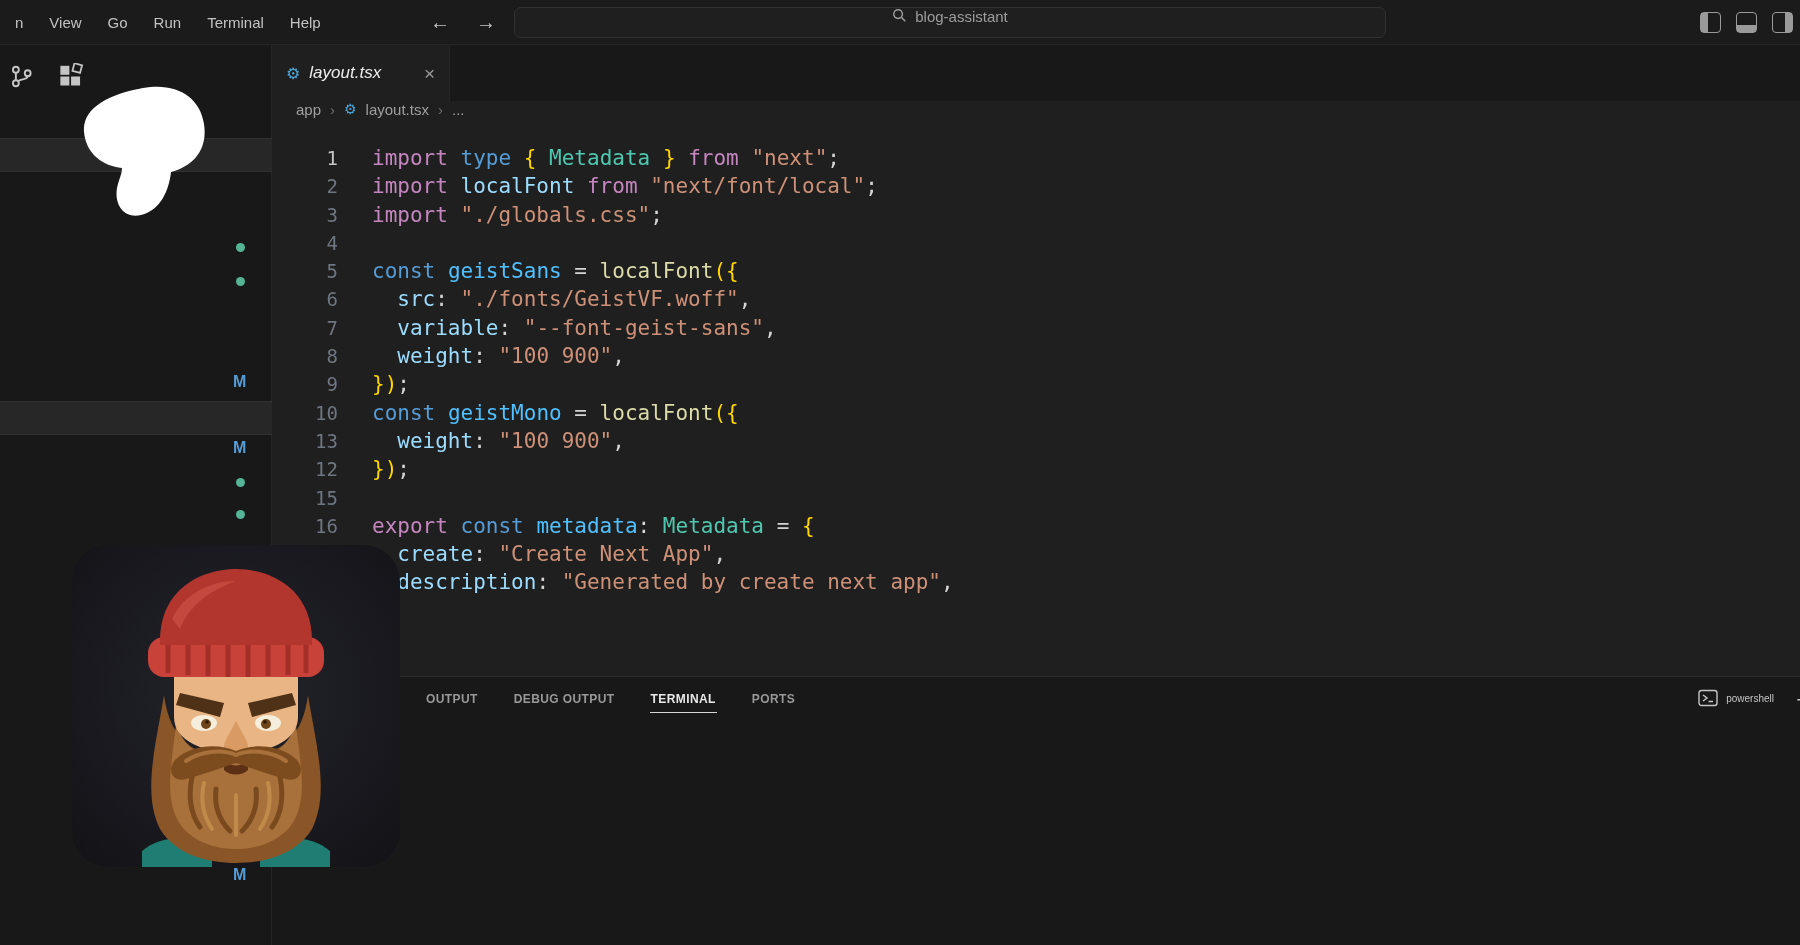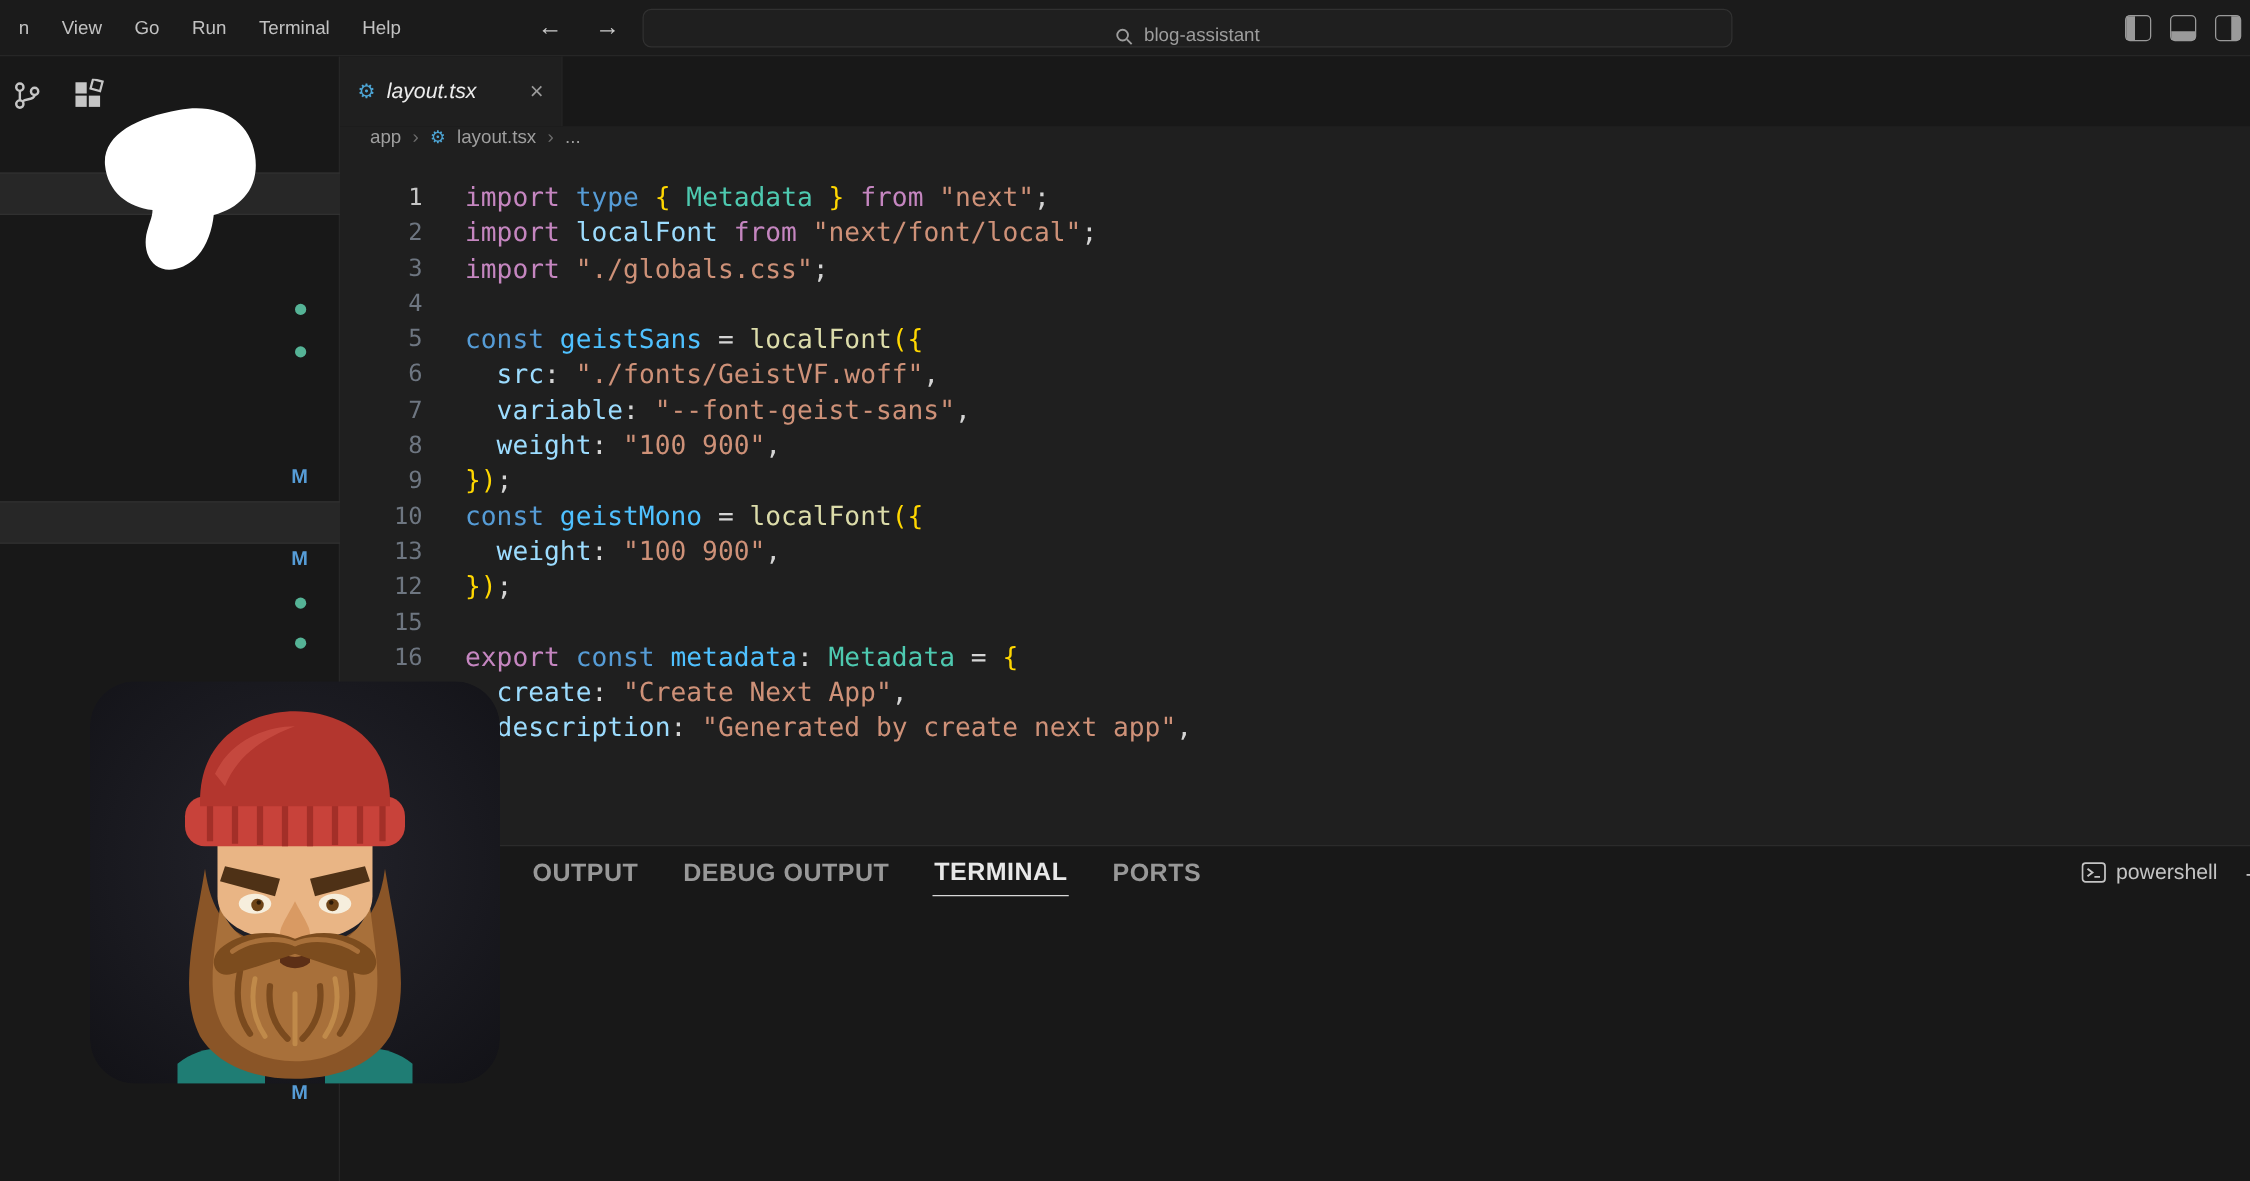--- a/index.html
+++ b/index.html
@@ -9,21 +9,21 @@
 
   
   #titlebar { position:absolute; left:0; top:0; width:1800px; height:45px;
               background:#1b1b1b; border-bottom:1px solid #262626; z-index:10; }
   #menu-items { position:absolute; left:2px; top:0; height:45px; display:flex; align-items:center; }
   .menu-item { padding:0 13px; font-size:15px; color:#c2c2c2; cursor:default; }
   #nav-arrows { position:absolute; left:430px; top:0; height:45px; display:flex; gap:26px;
                 align-items:center; color:#c8c8c8; font-size:20px; }
   #searchbox { position:absolute; left:514px; top:7px; width:872px; height:31px;
                background:#1f1f1f; border:1px solid #313131; border-radius:7px;
-               display:flex; align-items:flex-end; justify-content:center; gap:8px;
+               display:flex; align-items:flex-start; justify-content:center; gap:8px;
                color:#9d9d9d; font-size:15px; }
   #layout-icons { position:absolute; left:1700px; top:12px; display:flex; gap:15px; }
   .lo-icon { width:21px; height:21px; border:1.6px solid #9a9a9a; border-radius:4px; position:relative; }
   .lo-icon.left::before  { content:""; position:absolute; left:0; top:0; bottom:0; width:7px; background:#9a9a9a; }
   .lo-icon.bottom::before{ content:""; position:absolute; left:0; right:0; bottom:0; height:7px; background:#9a9a9a; }
   .lo-icon.right::before { content:""; position:absolute; right:0; top:0; bottom:0; width:7px; background:#9a9a9a; }
 
   
   #sidebar { position:absolute; left:0; top:45px; width:272px; bottom:0;
              background:#181818; border-right:1px solid #262626; }
@@ -53,24 +53,24 @@
   .ln.active { color:#c6c6c6; }
   .lt { padding-left:34px; font-size:21px; }
   .tk-k  { color:#c586c0; } .tk-b  { color:#569cd6; } .tk-t  { color:#4ec9b0; }
   .tk-s  { color:#ce9178; } .tk-fn { color:#dcdcaa; } .tk-cv { color:#4fc1ff; }
   .tk-pv { color:#9cdcfe; } .tk-d  { color:#d4d4d4; } .tk-g  { color:#ffd700; }
 
   
   #panel { position:absolute; left:272px; top:676px; right:0; bottom:0;
            background:#181818; border-top:1px solid #2b2b2b; overflow:hidden; }
   #panel-tabs { position:absolute; left:153px; top:0; height:44px; display:flex; gap:34px; align-items:center; }
-  .ptab { font-size:20px; font-weight:600; letter-spacing:.4px; color:#989898; padding:6px 1px; }
+  .ptab { font-size:12px; font-weight:600; letter-spacing:.4px; color:#989898; padding:6px 1px; }
   .ptab.active { color:#e8e8e8; border-bottom:1.6px solid #d7d7d7; }
   #shell { position:absolute; right:26px; top:11px; display:flex; align-items:center; gap:8px;
-           color:#c4c4c4; font-size:17px; }
+           color:#c4c4c4; font-size:10px; }
   #panel-plus { position:absolute; right:-9px; top:10px; color:#c4c4c4; font-size:22px; }
   #term-line { position:absolute; left:124px; top:52px; display:flex; align-items:center;
                font-family:"DejaVu Sans Mono", monospace; font-size:18px; color:#d8d8d8; }
   #term-cursor { width:12px; height:22px; border:1.4px solid #cfcfcf; margin-left:9px; }
 
   
   #white-blob { position:absolute; left:80px; top:84px; width:132px; height:140px; z-index:60; }
   #avatar { position:absolute; left:72px; top:545px; width:328px; height:322px; z-index:60;
             border-radius:36px; overflow:hidden; }
 </style>

